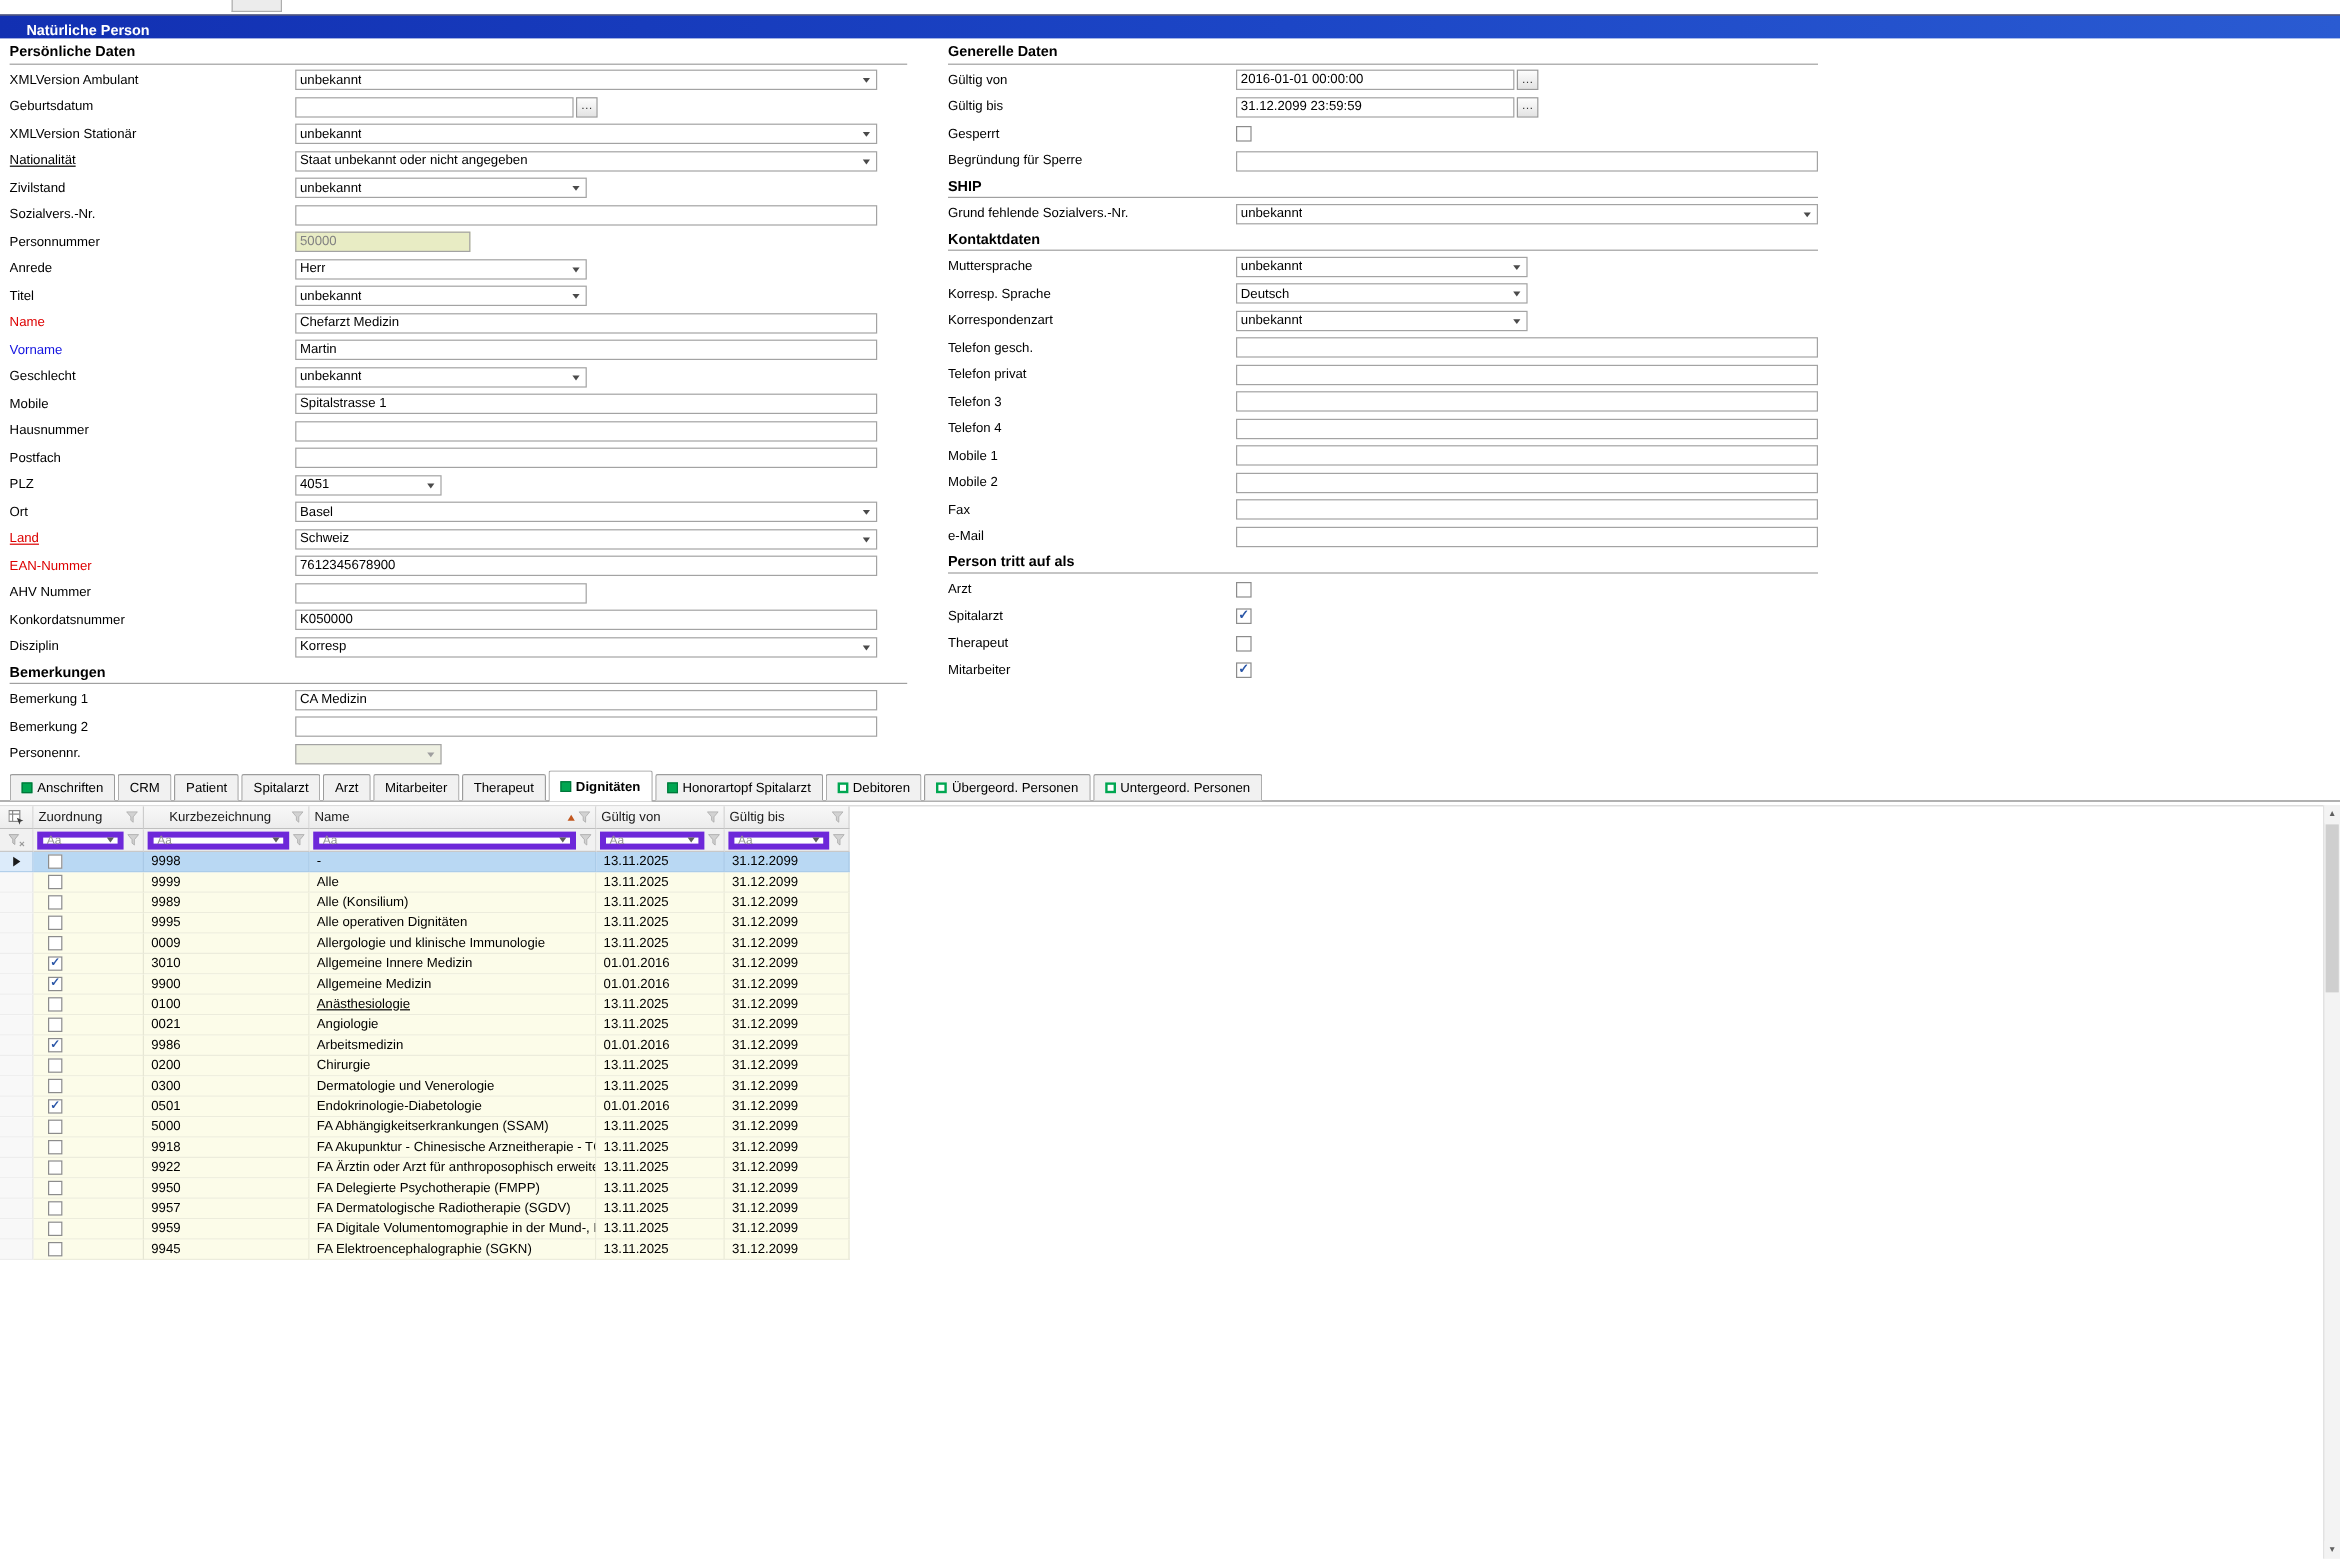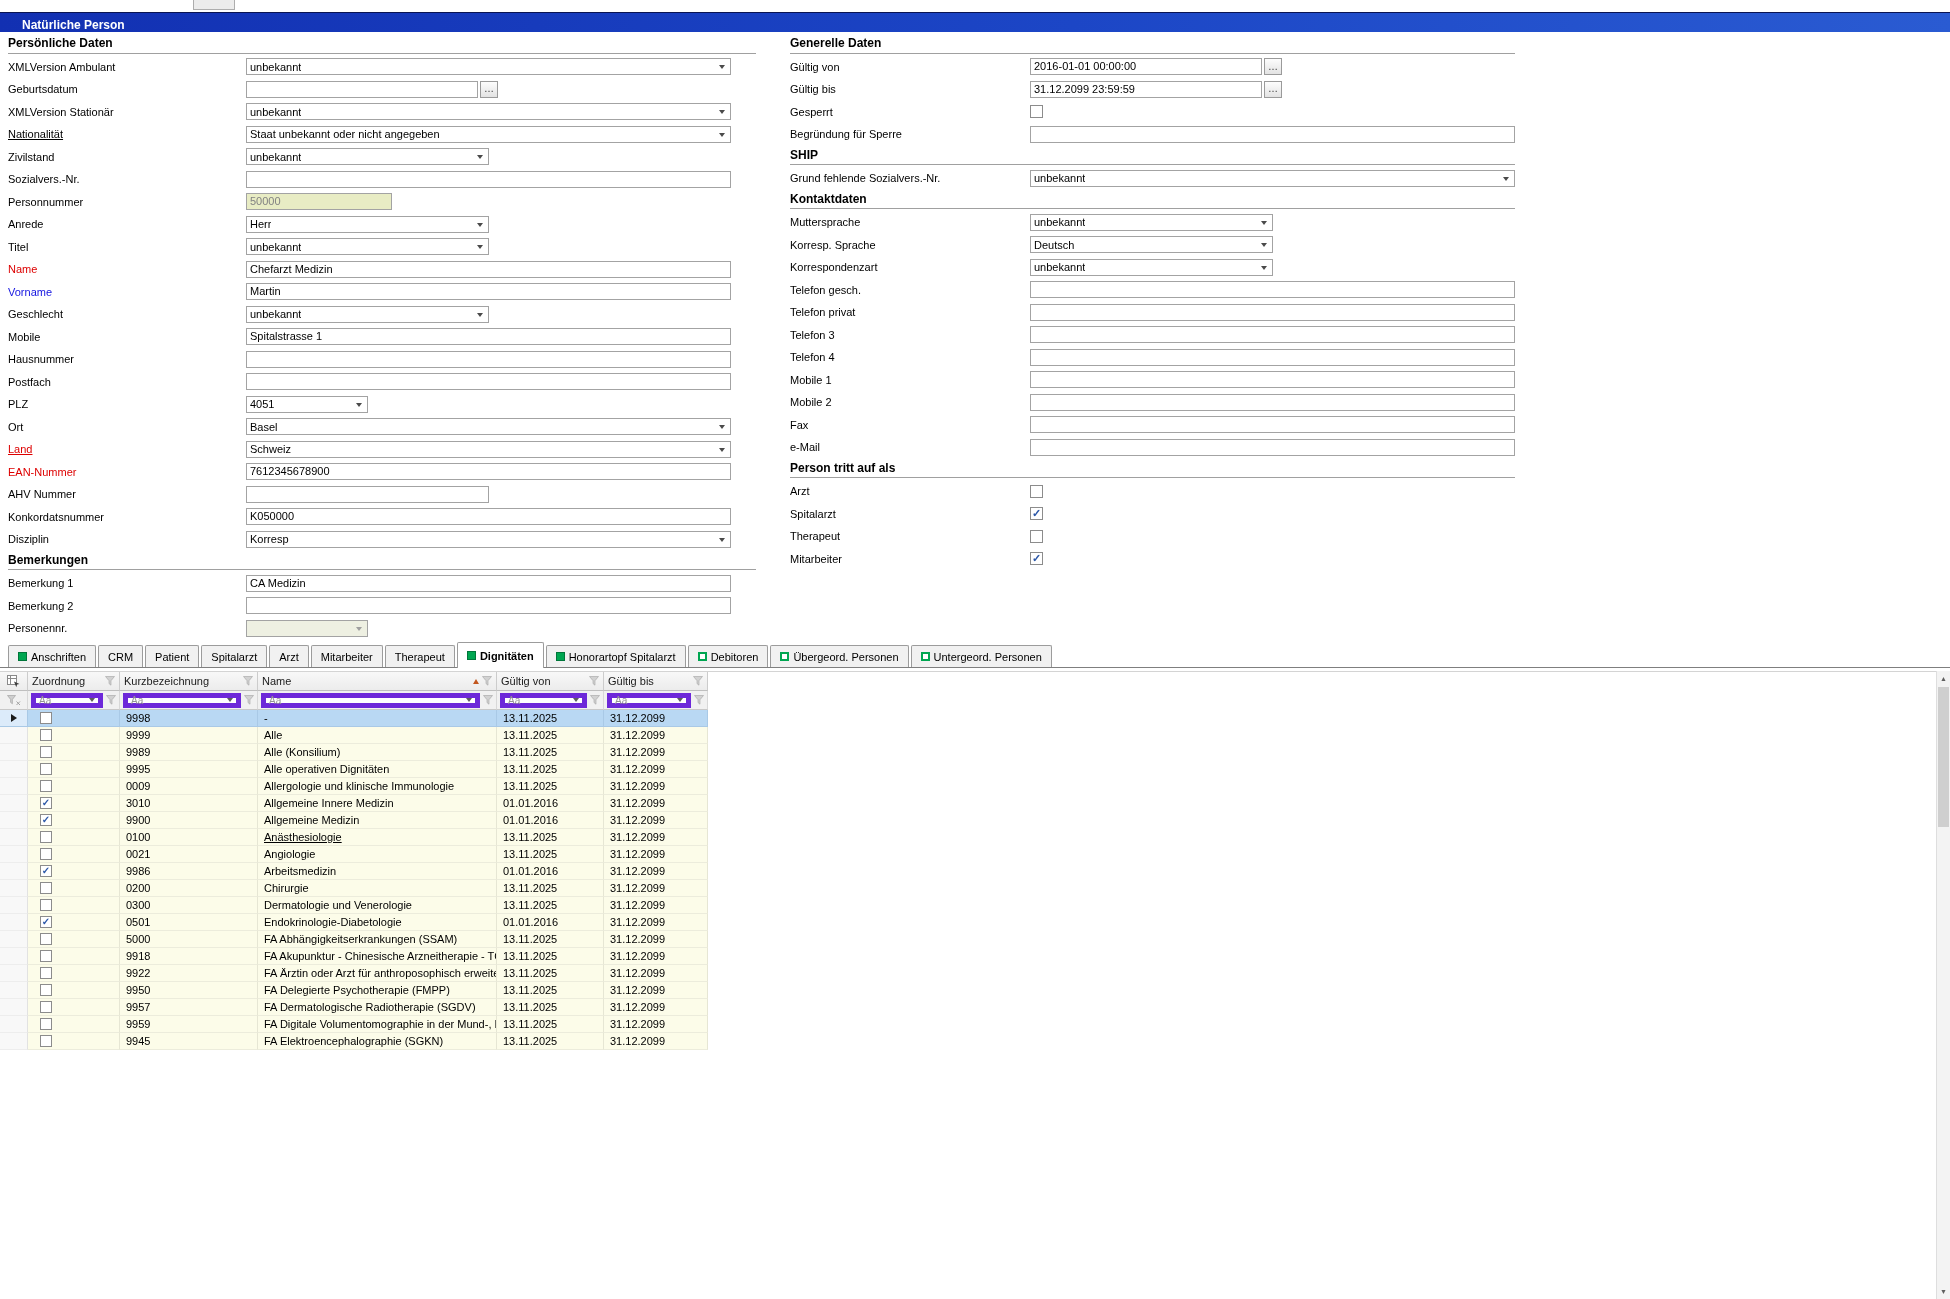--- a/index.html
+++ b/index.html
@@ -452,21 +452,21 @@
         </svg>
       </div>
       <div class="hcell" style="width: 92px;">
         <span class="hlab">Zuordnung</span>
         <span class="hfun">
           <svg width="10" height="10" viewBox="0 0 10 10">
             <path d="M.5.5h9L6 4.7v4.5L4 7.6V4.7Z" fill="#cfcfcf" stroke="#9a9a9a" stroke-width=".6"></path>
           </svg>
         </span>
       </div>
-      <div class="hcell" style="width: 138px;">
+      <div class="hcell" style="width: 138px; text-align: center;">
         <span class="hlab">Kurzbezeichnung</span>
         <span class="hfun">
           <svg width="10" height="10" viewBox="0 0 10 10">
             <path d="M.5.5h9L6 4.7v4.5L4 7.6V4.7Z" fill="#cfcfcf" stroke="#9a9a9a" stroke-width=".6"></path>
           </svg>
         </span>
       </div>
       <div class="hcell" style="width: 239px;">
         <span class="hlab">Name</span>
         <span class="sortarr"></span>

